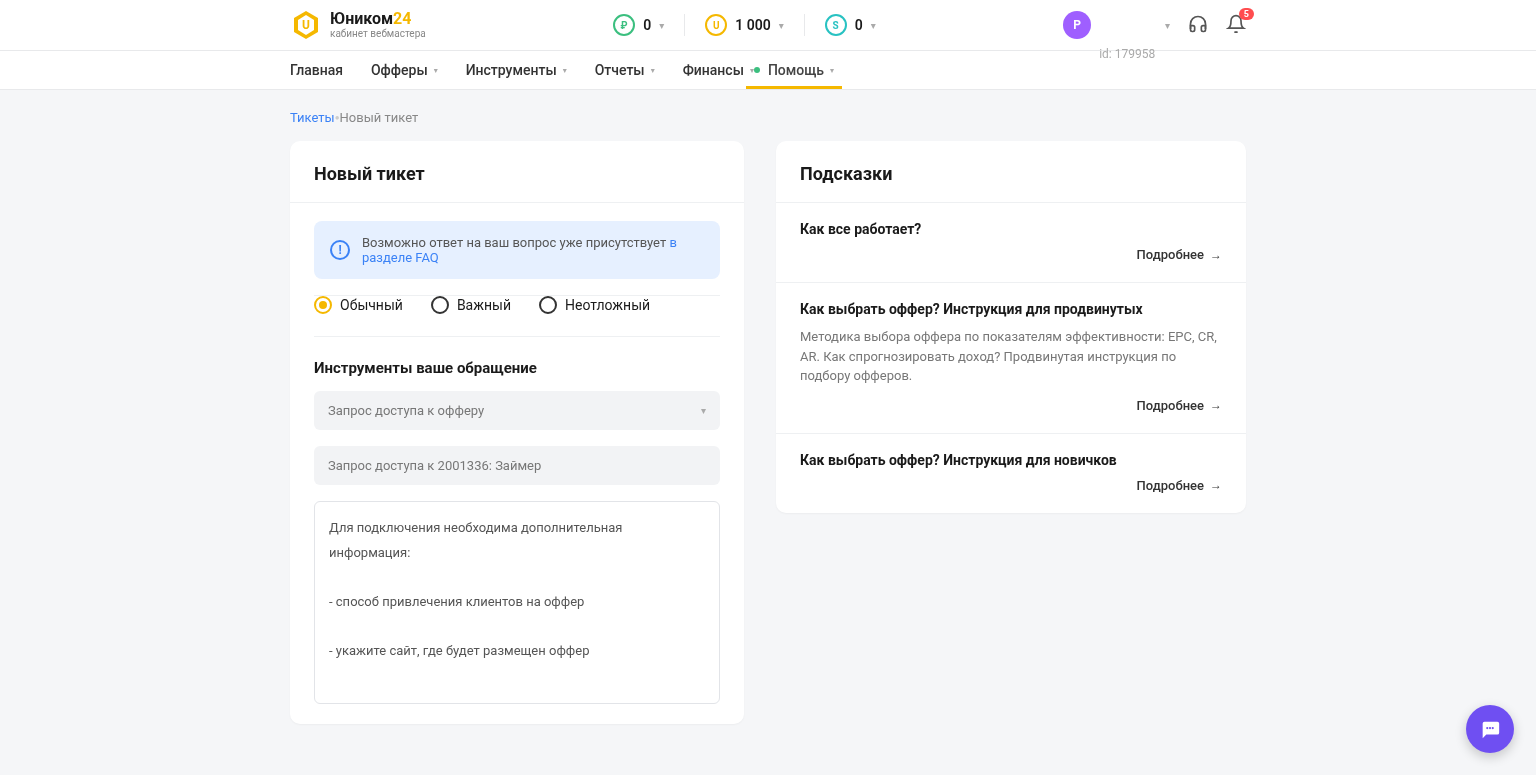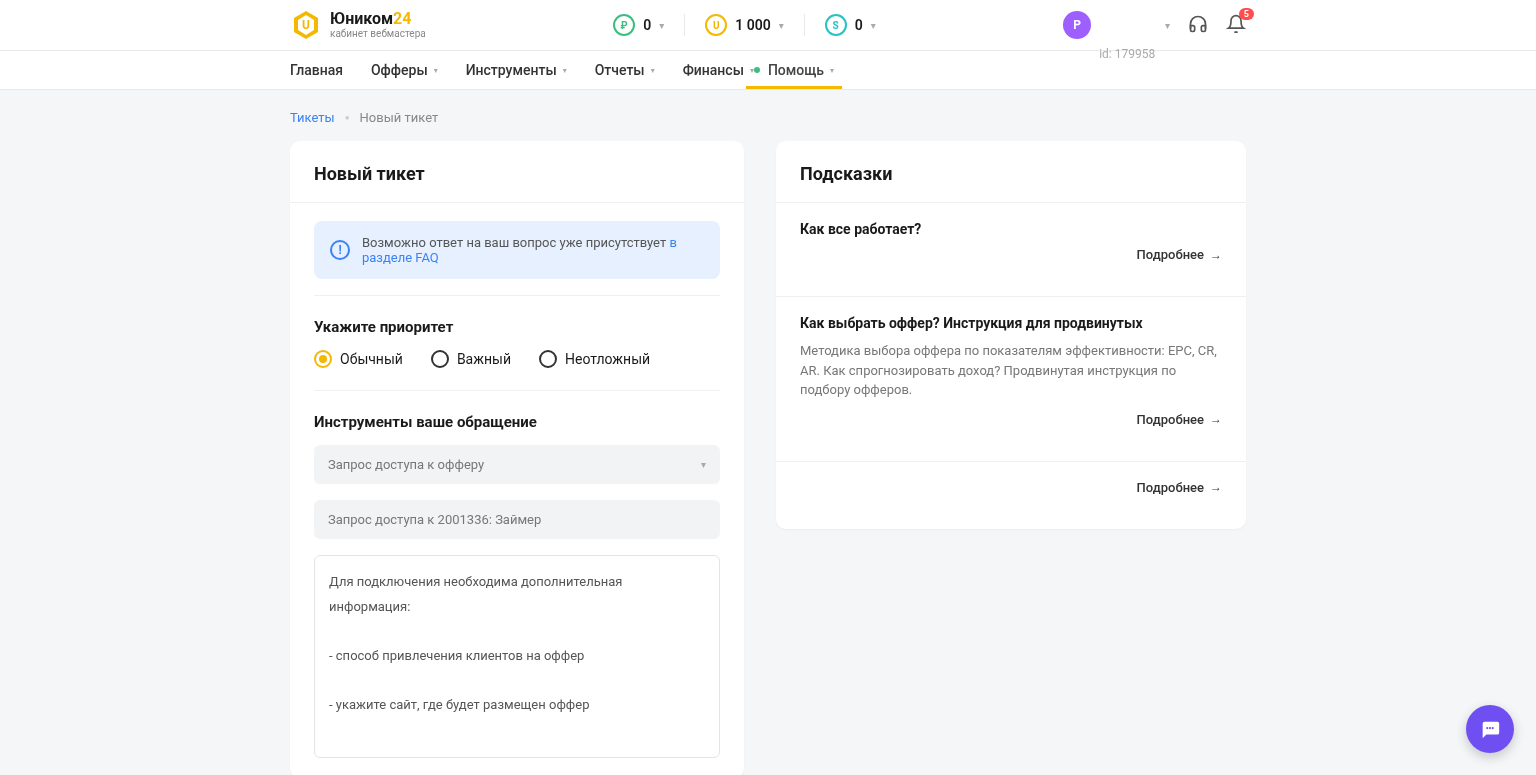--- a/index.html
+++ b/index.html
@@ -36,21 +36,21 @@
   .navbar { background: #fff; border-bottom: 1px solid #e8e9eb;}
   .navbar-inner { max-width: 956px; margin: 0 auto; height: 38px; display: flex; align-items: center; }
   .nav-left { display: flex; gap: 28px; align-items: center;}
   .nav-item { display: flex; align-items: center; gap: 6px; cursor: pointer; font-weight: 500; color: #333; height: 38px;}
   .nav-item .chev { font-size: 8px; }
   .nav-right .nav-item { color: #444; position: relative;}
   .nav-right .nav-item::after { content:""; position: absolute; bottom:0; left:-8px; right:-8px; height:3px; background:#f5b800;}
   .nav-right .dot { width:6px; height:6px; border-radius:50%; background:#3bbf7f; margin-right:2px;}
   
   .container { max-width: 956px; margin: 0 auto; padding: 0 0 40px; }
-  .breadcrumb { padding: 20px 0 16px; font-size: 13px; color: #888; display: flex; align-items: center; gap: 10px;}
+  .breadcrumb { padding: 20px 0 16px; font-size: 13px; color: #888; display: flex; align-items: center; }
   .breadcrumb a { color: #3b82f6; text-decoration: none; }
   .bc-dot { color: #ccc; font-size: 8px;}
   
   .row { display: flex; gap: 32px; align-items: flex-start;}
   .card { background: #fff; border-radius: 10px; box-shadow: 0 1px 2px rgba(0,0,0,0.04);}
   .left { flex: 1;}
   .right { width: 470px;}
   
   .card-head { padding: 22px 24px 18px; font-size: 18px; font-weight: 700;}
   .card-body { padding: 0 24px 20px;}
@@ -64,21 +64,21 @@
   .sect-title { font-weight: 700; margin: 22px 0 14px; font-size: 15px;}
   .radios { display: flex; gap: 28px; margin-bottom: 4px;}
   .radio { display: flex; align-items: center; gap: 8px; cursor: pointer;}
   .r-outer { width: 18px; height: 18px; border: 2px solid #333; border-radius: 50%; display: flex; align-items: center; justify-content: center;}
   .r-outer.sel { border-color: #f5b800;}
   .r-inner { width: 8px; height: 8px; background: #f5b800; border-radius: 50%;}
   
   .select, .input { width: 100%; background: #f2f3f5; border: none; border-radius: 6px; padding: 12px 14px; font-size: 13px; color: #777; margin-bottom: 16px; display: flex; align-items: center; justify-content: space-between; cursor: pointer;}
   .textarea { width: 100%; border: 1px solid #e2e4e8; border-radius: 6px; padding: 14px; font-size: 13px; color: #555; line-height: 1.9; background: #fff;}
   
-  .hint { padding: 18px 24px 34px; border-bottom: 1px solid #eef0f2;}
+  .hint { padding: 18px 24px 20px; border-bottom: 1px solid #eef0f2;}
   .hint:last-child { border-bottom: none;}
   .hint-title { font-weight: 700; font-size: 14px; margin-bottom: 10px;}
   .hint-text { font-size: 13px; color: #777; line-height: 1.5; margin-bottom: 12px;}
   .hint-link { font-size: 13px; color: #333; font-weight: 500; cursor: pointer; display: flex; align-items: center; gap: 6px; justify-content: flex-end;}
   .hint-link .arr { font-size: 12px;}
   
   .chat-fab { position: fixed; right: 22px; bottom: 22px; width: 48px; height: 48px; border-radius: 50%; background: #6f4ff2; display: flex; align-items: center; justify-content: center; color: #fff; box-shadow: 0 4px 12px rgba(0,0,0,0.2); cursor: pointer;}
 </style>
 </head>
 <body>
@@ -188,21 +188,20 @@
 
     <div class="card left">
       <div class="card-head">Новый тикет</div>
       <hr class="hr">
       <div class="card-body">
         <div class="alert">
           <div class="alert-icon">!</div>
           <div class="alert-text"><span>Возможно ответ на ваш вопрос уже присутствует </span><a href="#">в разделе FAQ</a></div>
         </div>
         <hr class="hr">
-        <div class="sect-title">Укажите приоритет</div>
         <div class="radios">
           <div class="radio">
               <div class="r-outer sel">
                 <div class="r-inner"></div>
               </div>
               <span>Обычный</span>
             </div>
           <div class="radio">
               <div class="r-outer"></div>
               <span>Важный</span>
@@ -245,20 +244,21 @@
       </div>
       <div class="hint">
         <div class="hint-title">Как выбрать оффер? Инструкция для продвинутых</div>
         <div class="hint-text">Методика выбора оффера по показателям эффективности: EPC, CR, AR. Как спрогнозировать доход? Продвинутая инструкция по подбору офферов.</div>
         <div class="hint-link">
             <span>Подробнее</span>
             <span class="arr">→</span>
           </div>
       </div>
       <div class="hint">
+        <div class="hint-title">Как выбрать оффер? Инструкция для новичков</div>
         <div class="hint-link">
             <span>Подробнее</span>
             <span class="arr">→</span>
           </div>
       </div>
     </div>
   </div>
 </div>
 
 <div class="chat-fab">

